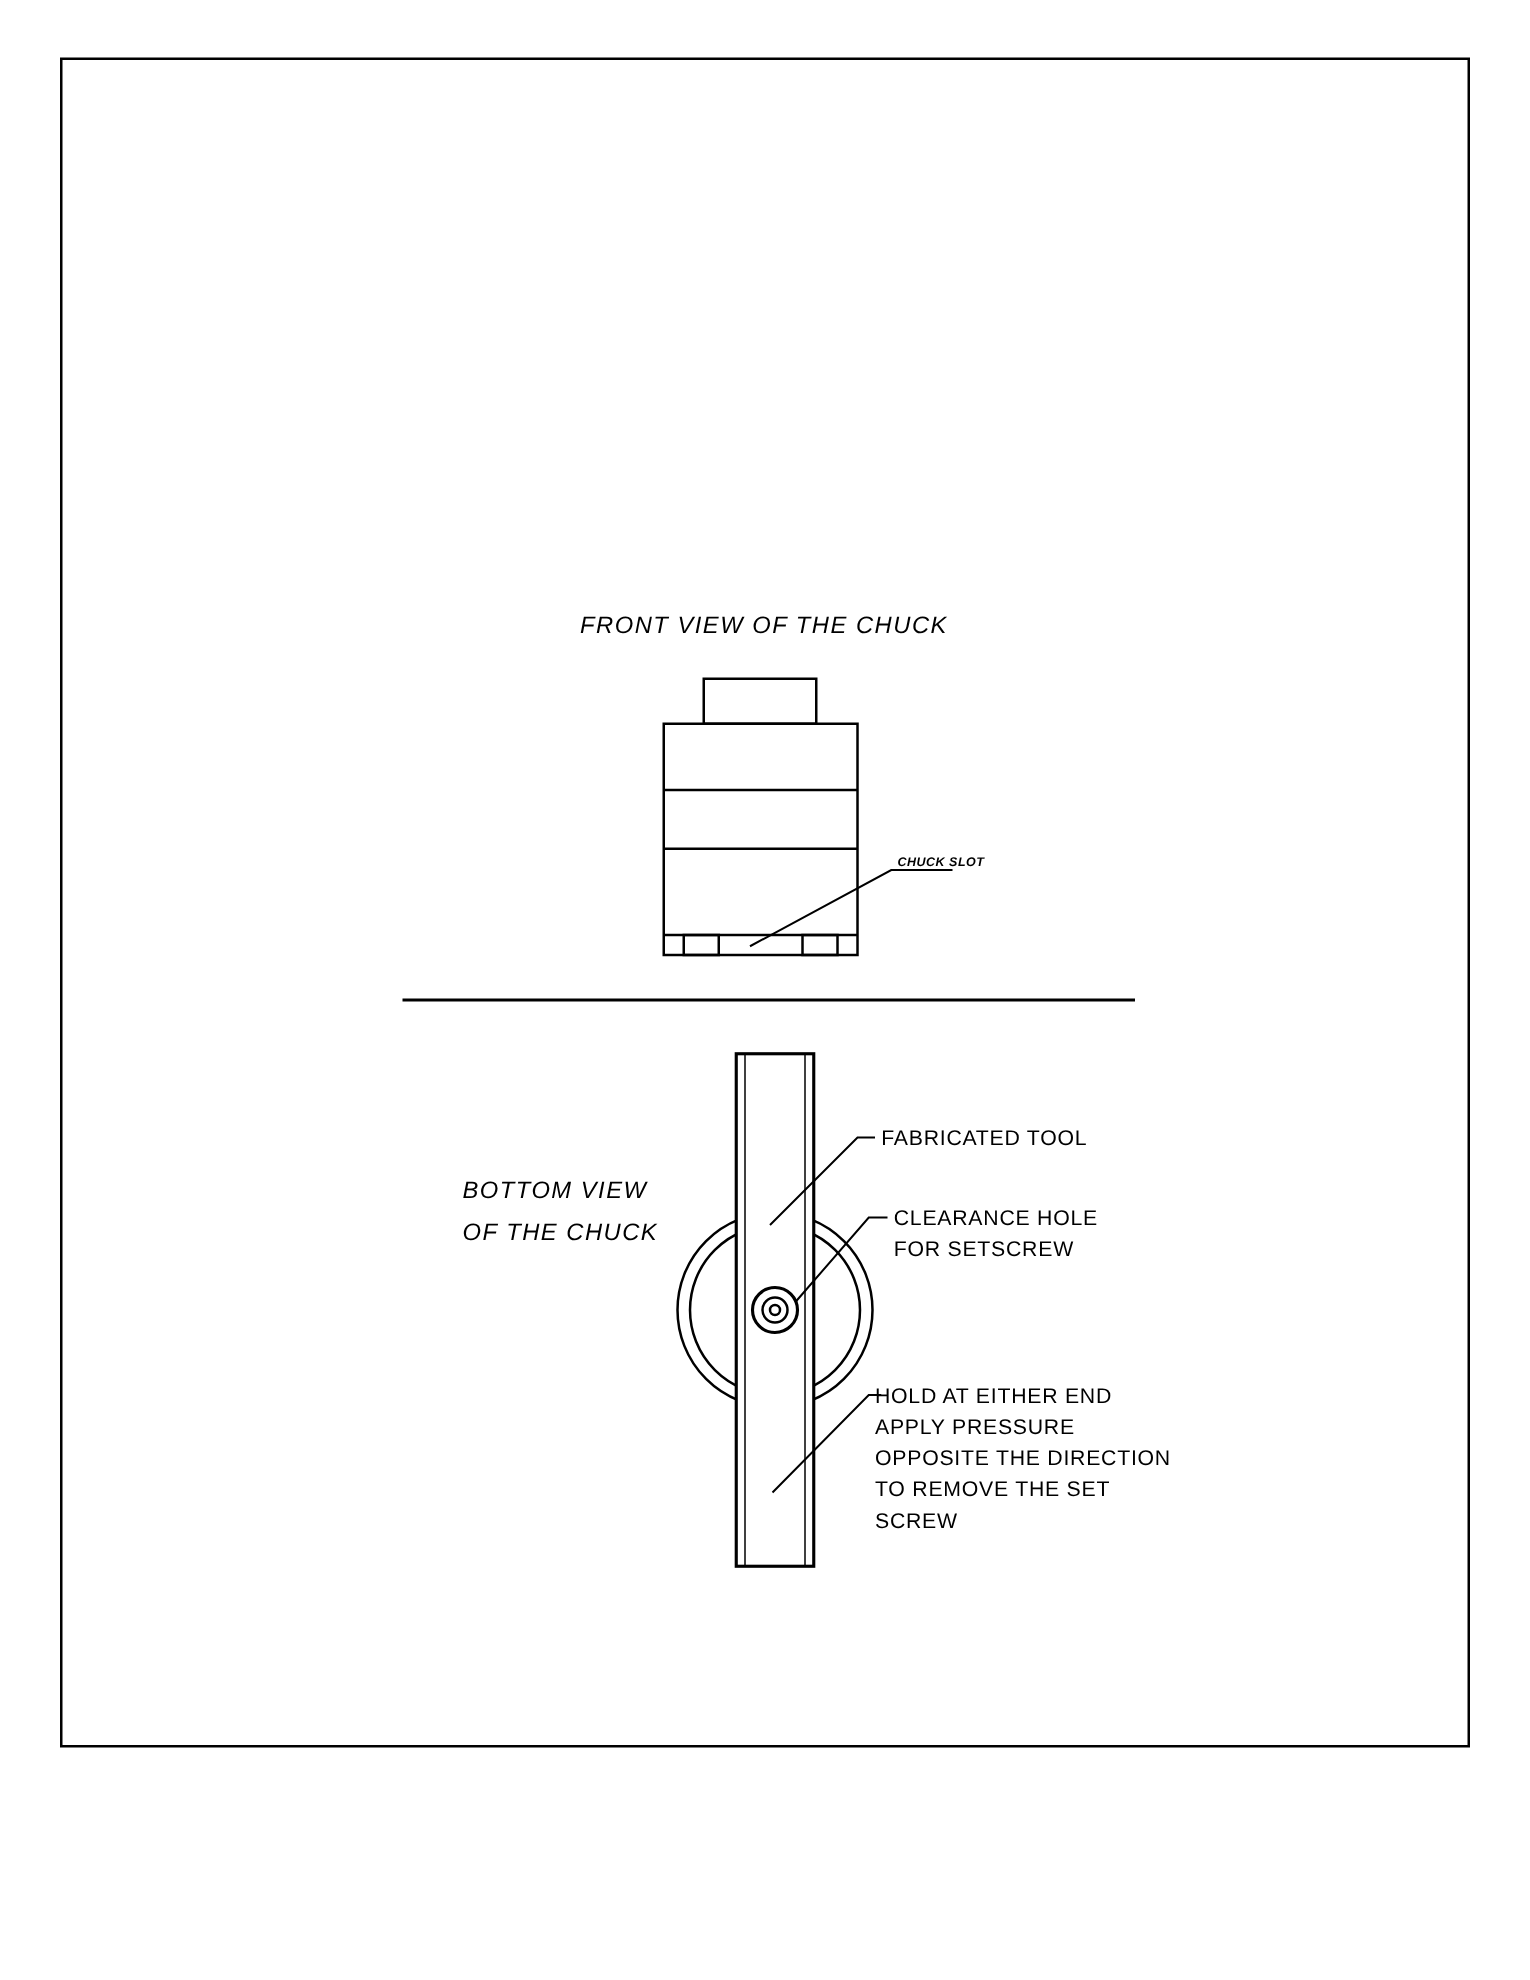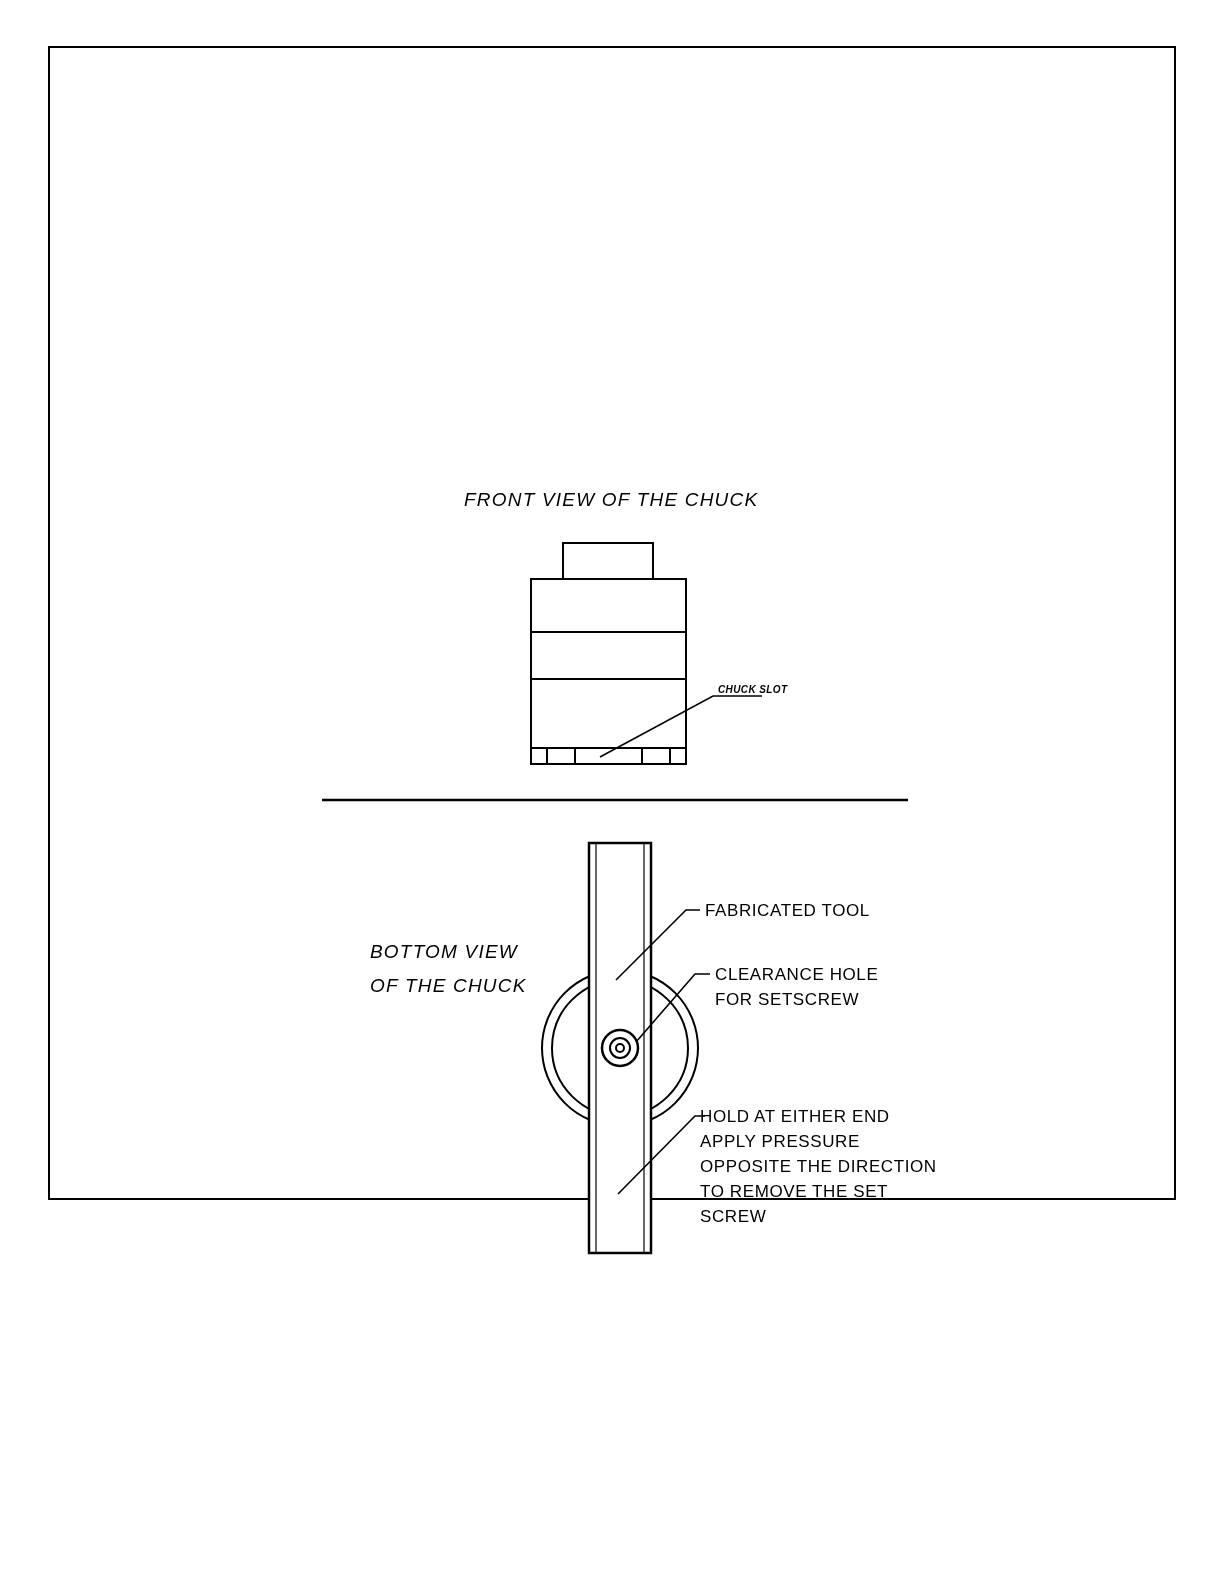--- a/index.html
+++ b/index.html
@@ -12,21 +12,21 @@
     height: 1584px;
     font-family: "Liberation Sans", sans-serif;
     position: relative;
     overflow: hidden;
   }
   #page {
     position: absolute;
     left: 48px;
     top: 46px;
     width: 1128px;
-    height: 1154px;
+    height: 1352px;
     border: 2px solid #000000;
     background: #ffffff;
     box-sizing: border-box;
   }
   #drawing {
     position: absolute;
     left: 0;
     top: 0;
     width: 1128px;
     height: 1466px;

